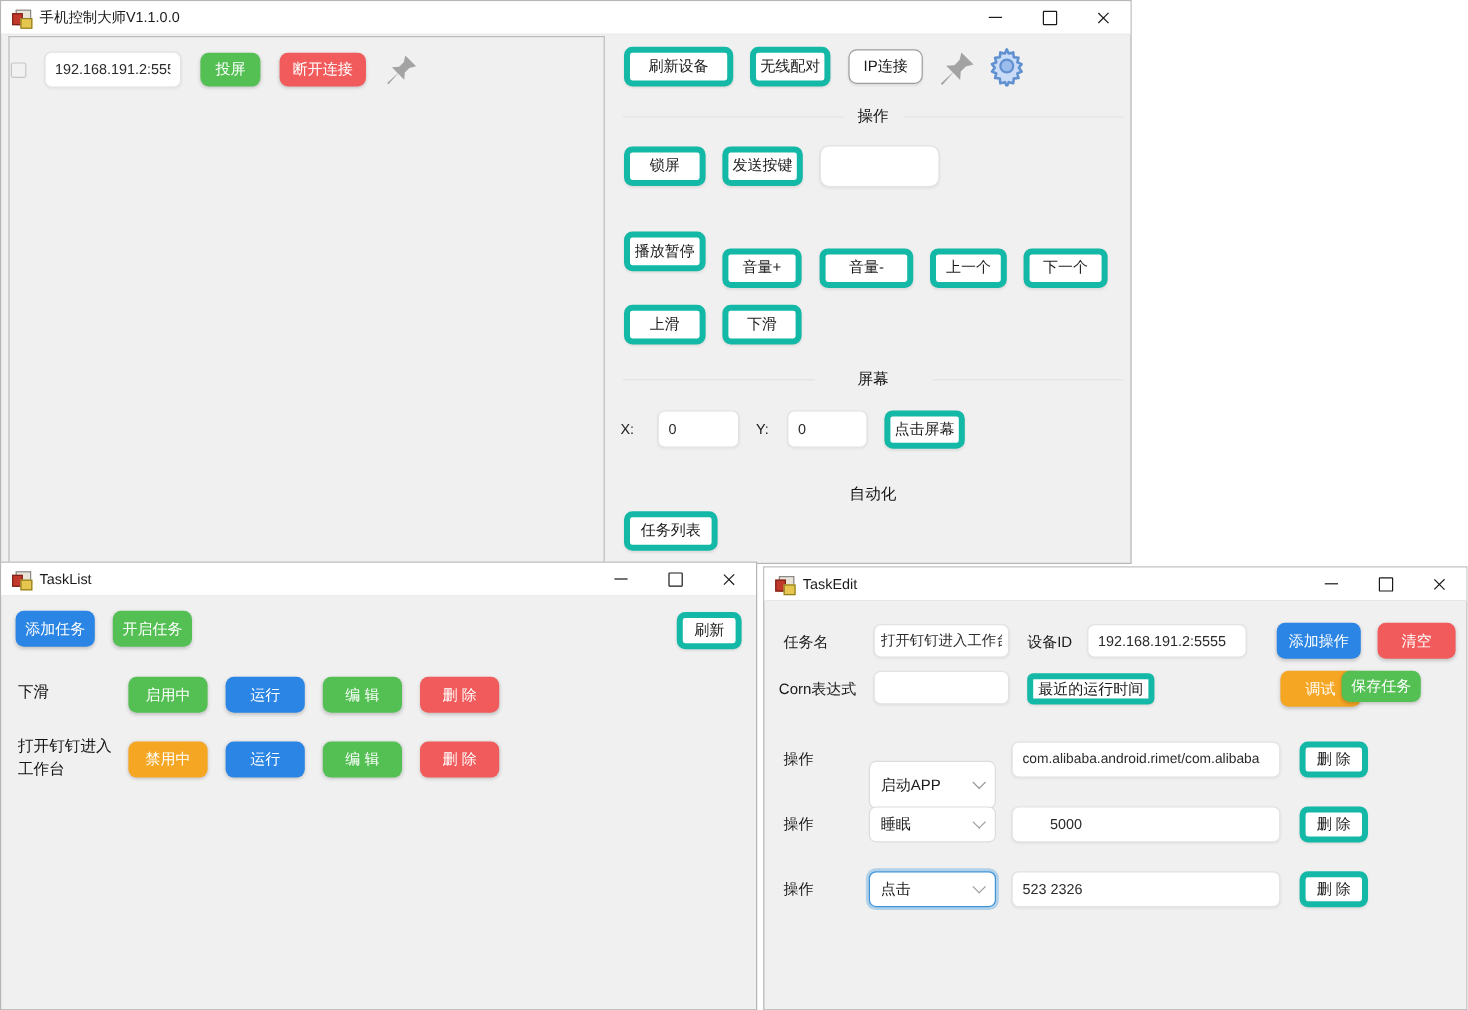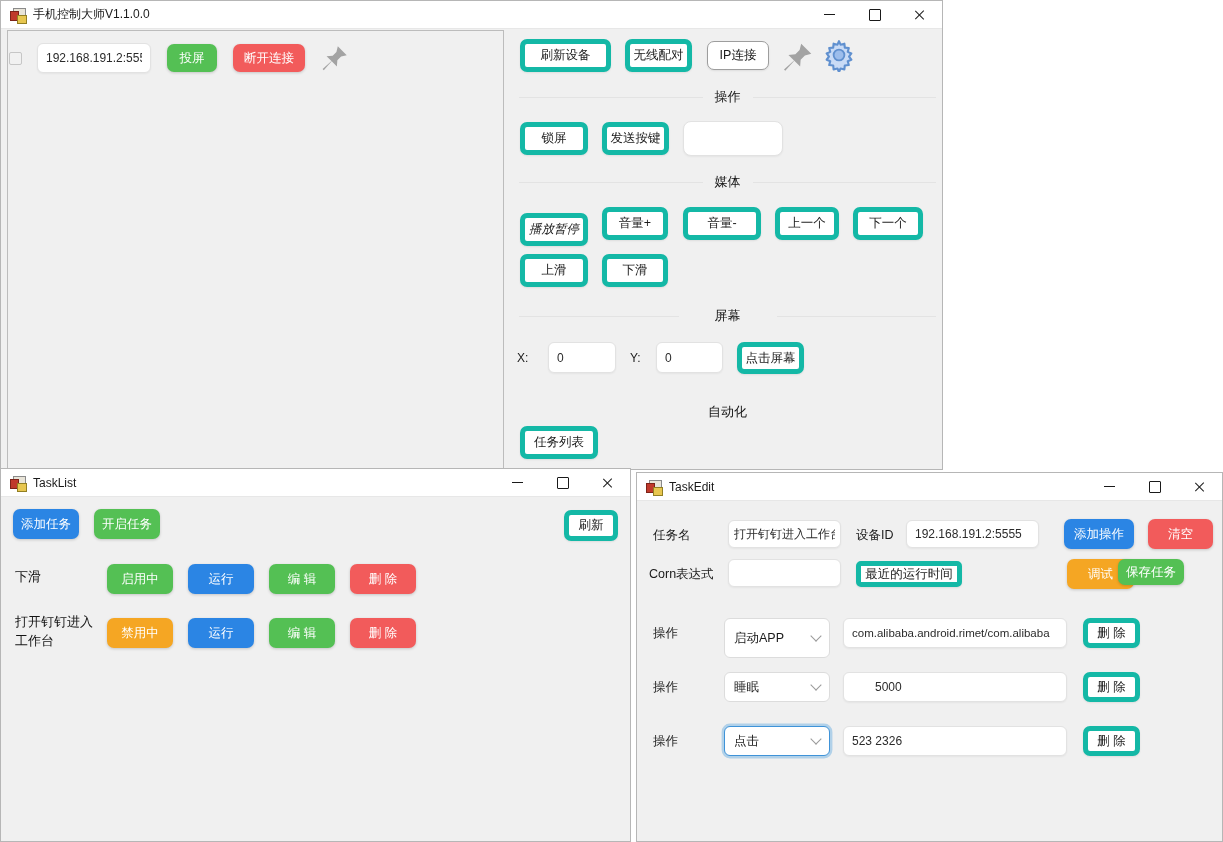--- a/index.html
+++ b/index.html
@@ -118,26 +118,21 @@
 
   <div class="divider" style="left:518px;top:86px;width:417px;height:20px;">
     <span class="line"></span>
       <span class="dtext">操作</span>
       <span class="line"></span>
   </div>
   <button class="btn btn-white" style="left:519px;top:121px;width:68px;height:33px;">锁屏</button>
   <button class="btn btn-white" style="left:601px;top:121px;width:67px;height:33px;">发送按键</button>
   <input class="text-input" style="left: 682px; top: 120px; width: 100px; height: 35px; border-radius: 8px;" value="">
 
-  <div class="divider" style="left:518px;top:171px;width:417px;height:20px;">
-    <span class="line"></span>
-      <span class="dtext">媒体</span>
-      <span class="line"></span>
-  </div>
-  <button class="btn btn-white" style="left:519px;top:212px;width:68px;height:33px;font-style:italic;">播放暂停</button>
+  <button class="btn btn-white" style="left:519px;top:192px;width:68px;height:33px;">播放暂停</button>
   <button class="btn btn-white" style="left:601px;top:206px;width:66px;height:33px;">音量+</button>
   <button class="btn btn-white" style="left:682px;top:206px;width:78px;height:33px;">音量-</button>
   <button class="btn btn-white" style="left:774px;top:206px;width:64px;height:33px;">上一个</button>
   <button class="btn btn-white" style="left:852px;top:206px;width:70px;height:33px;">下一个</button>
   <button class="btn btn-white" style="left:519px;top:253px;width:68px;height:33px;">上滑</button>
   <button class="btn btn-white" style="left:601px;top:253px;width:66px;height:33px;">下滑</button>
 
   <div class="divider" style="left:518px;top:305px;width:417px;height:20px;gap:36px;">
     <span class="line"></span>
       <span class="dtext">屏幕</span>
@@ -223,21 +218,21 @@
   <button class="btn btn-blue" style="left:427px;top:46px;width:70px;height:30px;">添加操作</button>
   <button class="btn btn-red" style="left:511px;top:46px;width:65px;height:30px;">清空</button>
 
   <span class="label" style="left:12px;top:93px;">Corn表达式</span>
   <input class="text-input" style="left: 91px; top: 86px; width: 113px; height: 28px;" value="">
   <button class="btn btn-white" style="left:219px;top:88px;width:106px;height:26px;border-radius:5px;">最近的运行时间</button>
   <button class="btn btn-orange" style="left:430px;top:86px;width:67px;height:30px;">调试</button>
   <button class="btn btn-green" style="left:481px;top:86px;width:66px;height:26px;">保存任务</button>
 
   <span class="label" style="left:16px;top:152px;">操作</span>
-  <div class="select" style="left:87px;top:145px;width:106px;height:40px;">
+  <div class="select" style="left:87px;top:161px;width:106px;height:40px;">
     <span>启动APP</span>
     <span class="chev"></span>
   </div>
   <input class="text-input" style="left: 206px; top: 145px; width: 224px; height: 30px; font-size: 11.5px;" value="com.alibaba.android.rimet/com.alibaba">
   <button class="btn btn-white" style="left:446px;top:145px;width:57px;height:30px;">删 除</button>
 
   <span class="label" style="left:16px;top:206px;">操作</span>
   <div class="select" style="left:87px;top:199px;width:106px;height:30px;">
     <span>睡眠</span>
     <span class="chev"></span>

